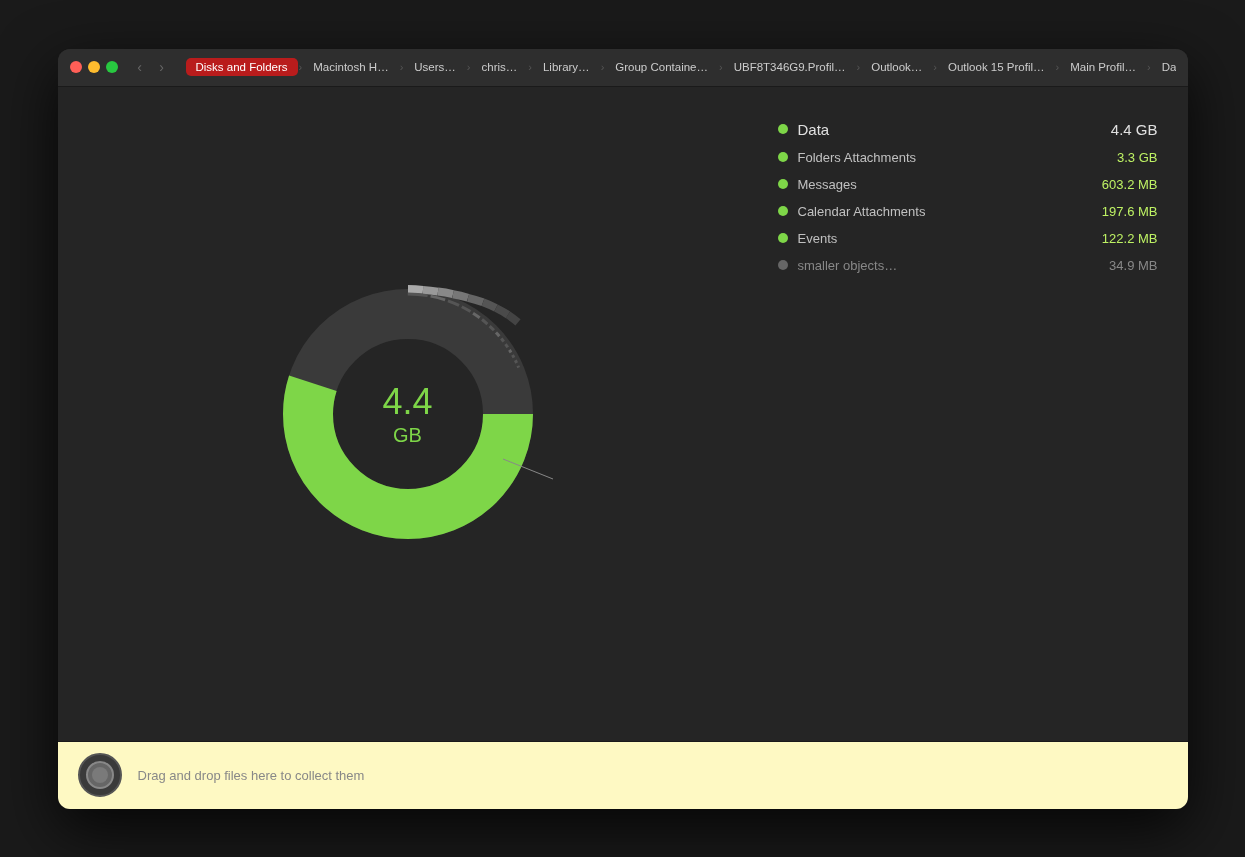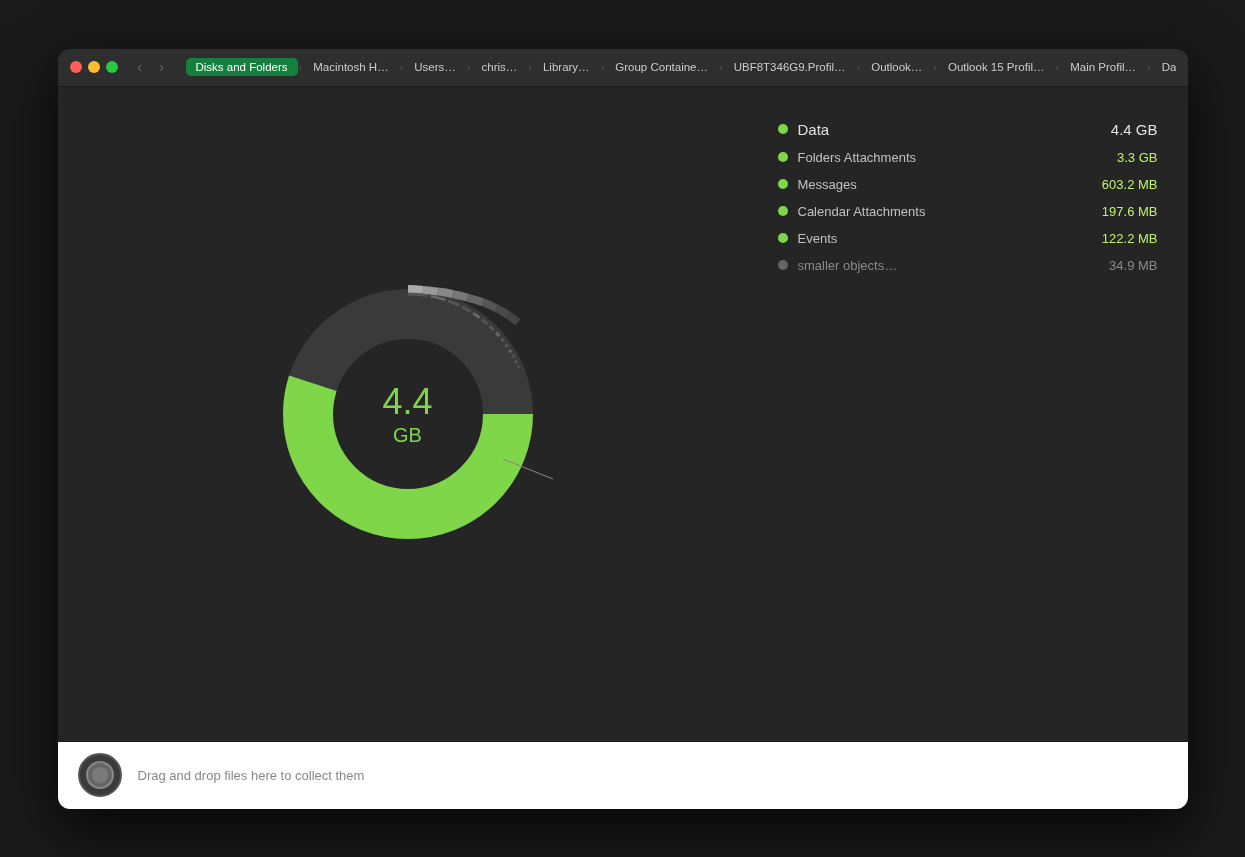--- a/index.html
+++ b/index.html
@@ -73,21 +73,21 @@
       align-items: center;
       padding: 3px 10px;
       border-radius: 5px;
       font-size: 11.5px;
       color: #ccc;
       cursor: pointer;
       white-space: nowrap;
       position: relative;
     }
     .breadcrumb-item.active {
-      background: #15803d;
+      background: #b91c1c;
       color: #fff;
     }
     .breadcrumb-sep {
       color: #555;
       font-size: 11px;
       margin: 0 1px;
     }
     
     .content {
       flex: 1;
@@ -174,21 +174,21 @@
       font-size: 36px;
       font-weight: 300;
     }
     .chart-center-text .unit {
       font-size: 20px;
       font-weight: 300;
     }
     
     .bottom-bar {
       height: 68px;
-      background: #ffffff;
+      background: #fef9c3;
       display: flex;
       align-items: center;
       padding: 0 20px;
       gap: 16px;
       border-top: 1px solid #1a1a1a;
       flex-shrink: 0;
     }
     .drop-icon {
       width: 44px;
       height: 44px;

